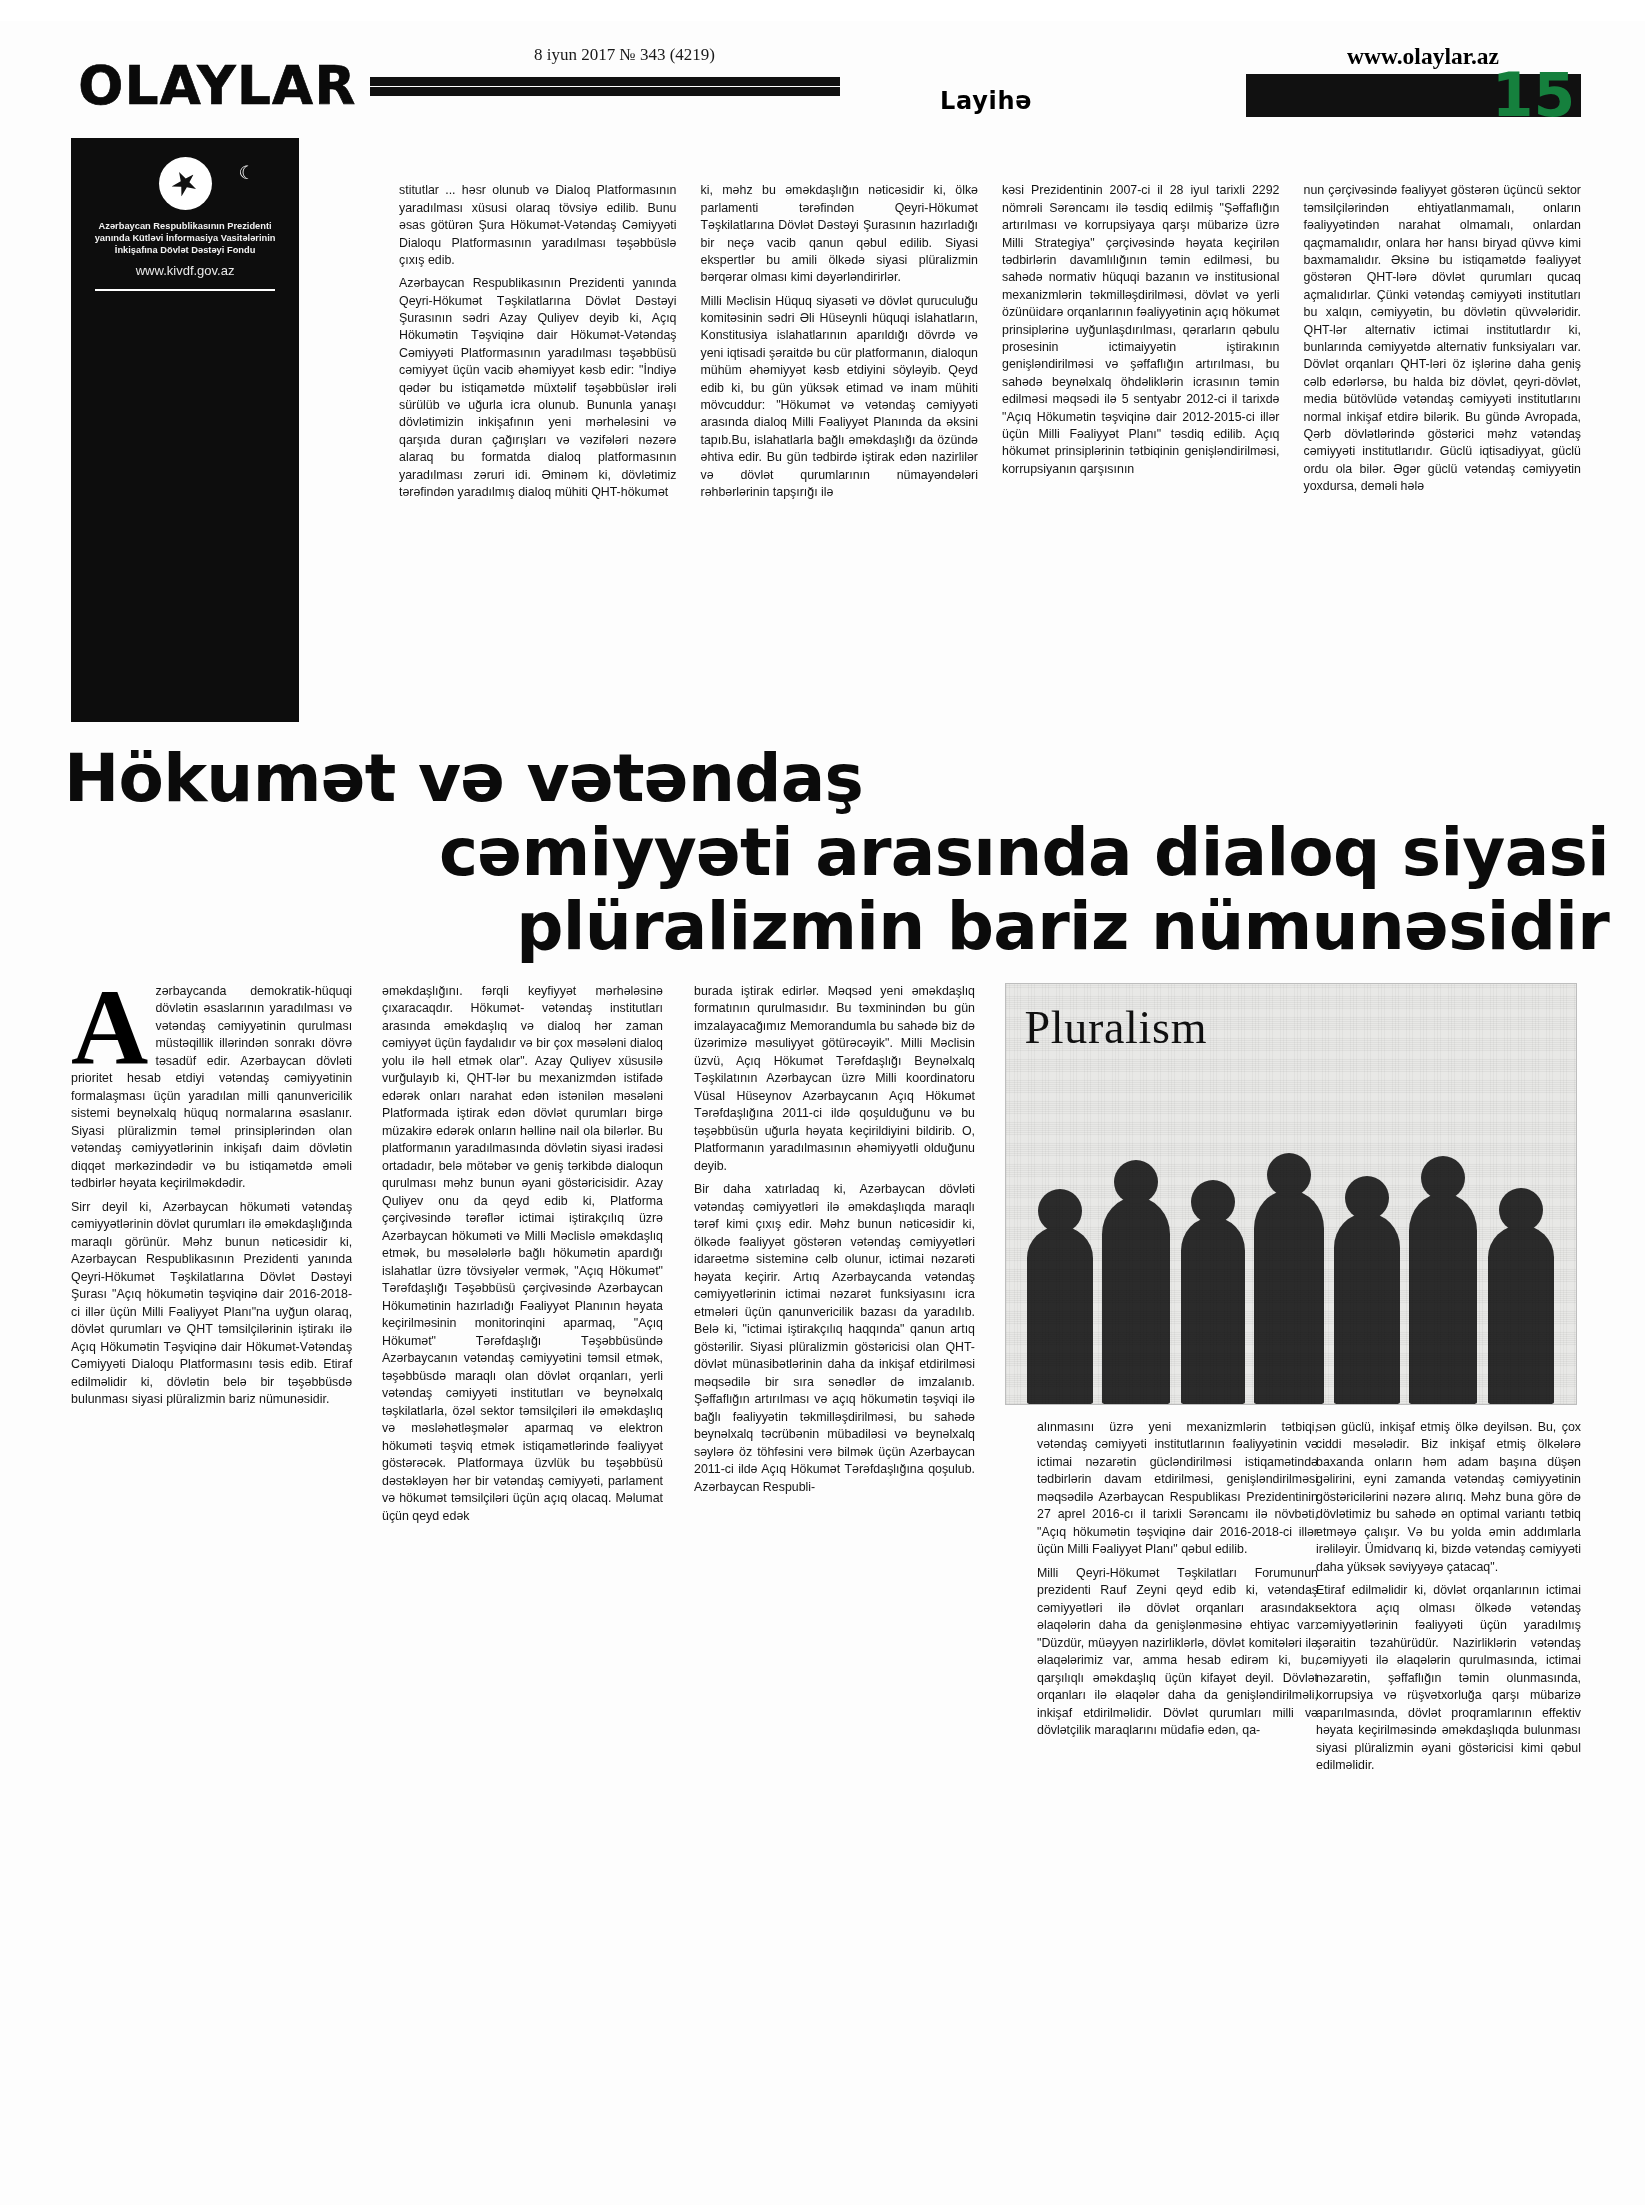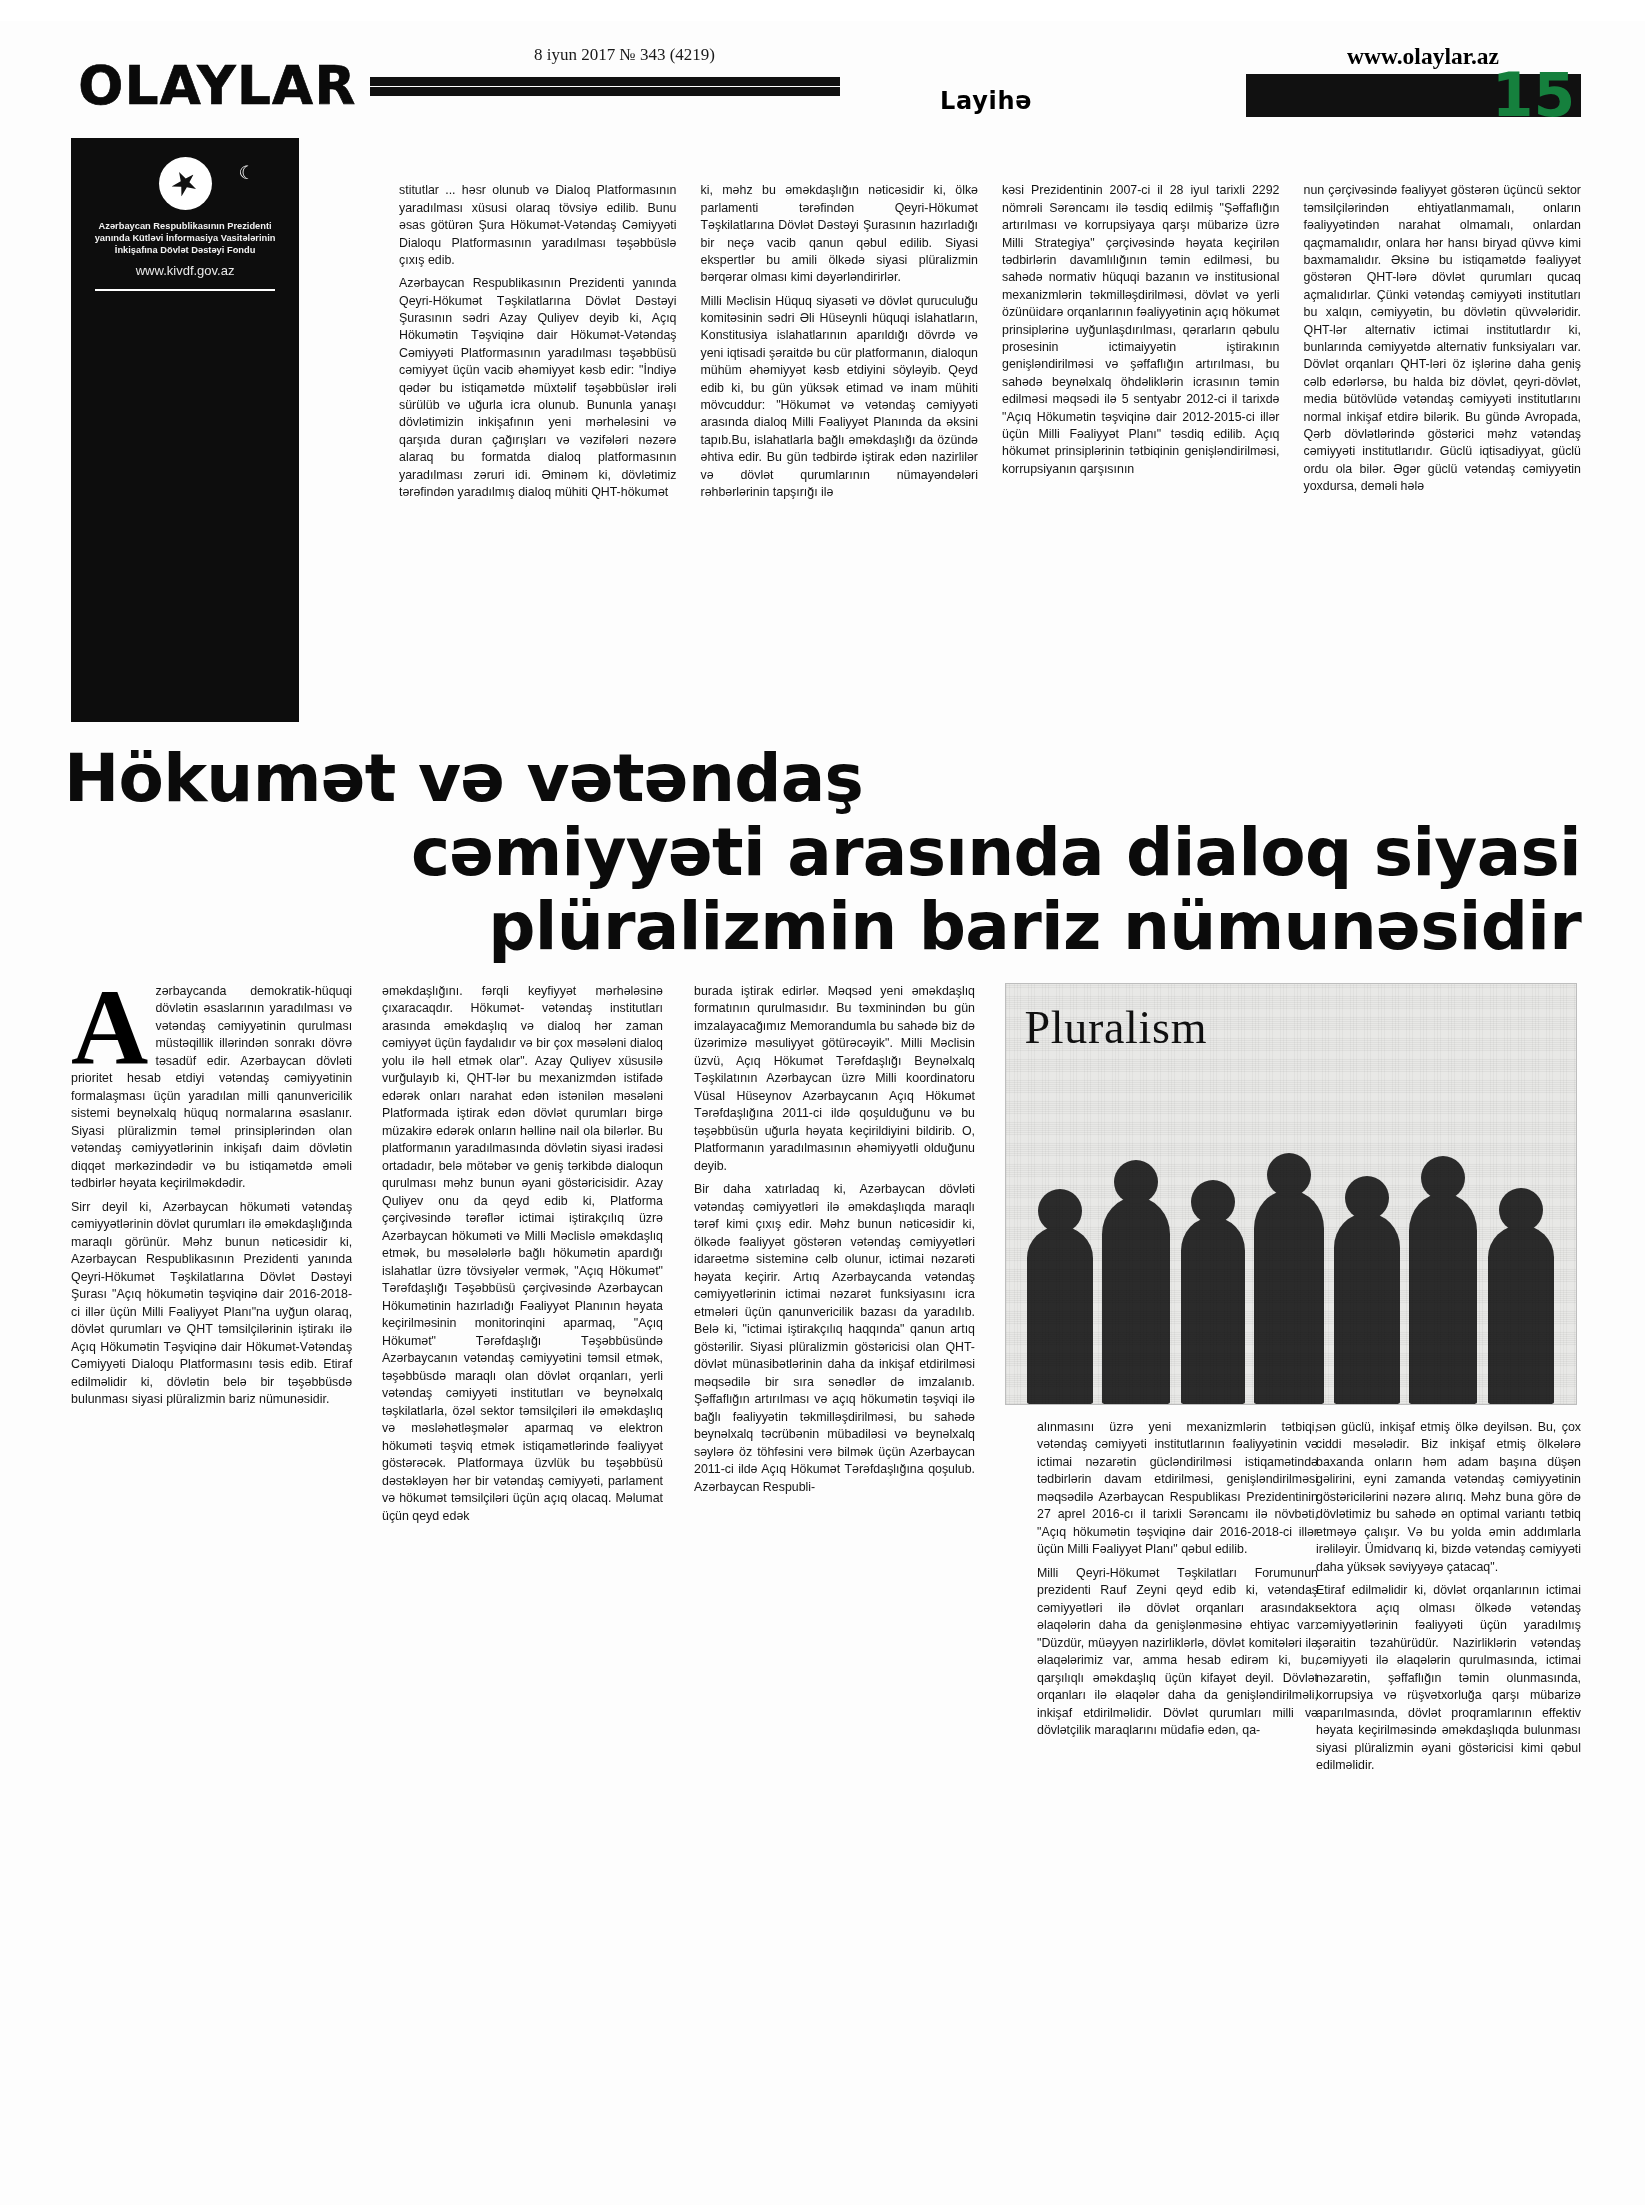--- a/index.html
+++ b/index.html
@@ -187,21 +187,21 @@
     font-size: 12.4px;
     line-height: 17.4px;
     text-align: justify;
     color: #141414;
     hyphens: auto;
   }
   .top-col p { margin: 0 0 5.7px 0; }
 
   
   .headline {
-    margin: 13px 64px 0 64px;
+    margin: 13px 36px 0 64px;
     font-family: "DejaVu Sans", sans-serif;
     font-weight: bold;
     font-size: 66px;
     line-height: 74px;
     letter-spacing: -0.7px;
     color: #0b0b0b;
     text-align: left;
   }
   .headline .l2 { text-align: right; }
   .headline .l3 { text-align: right; }

